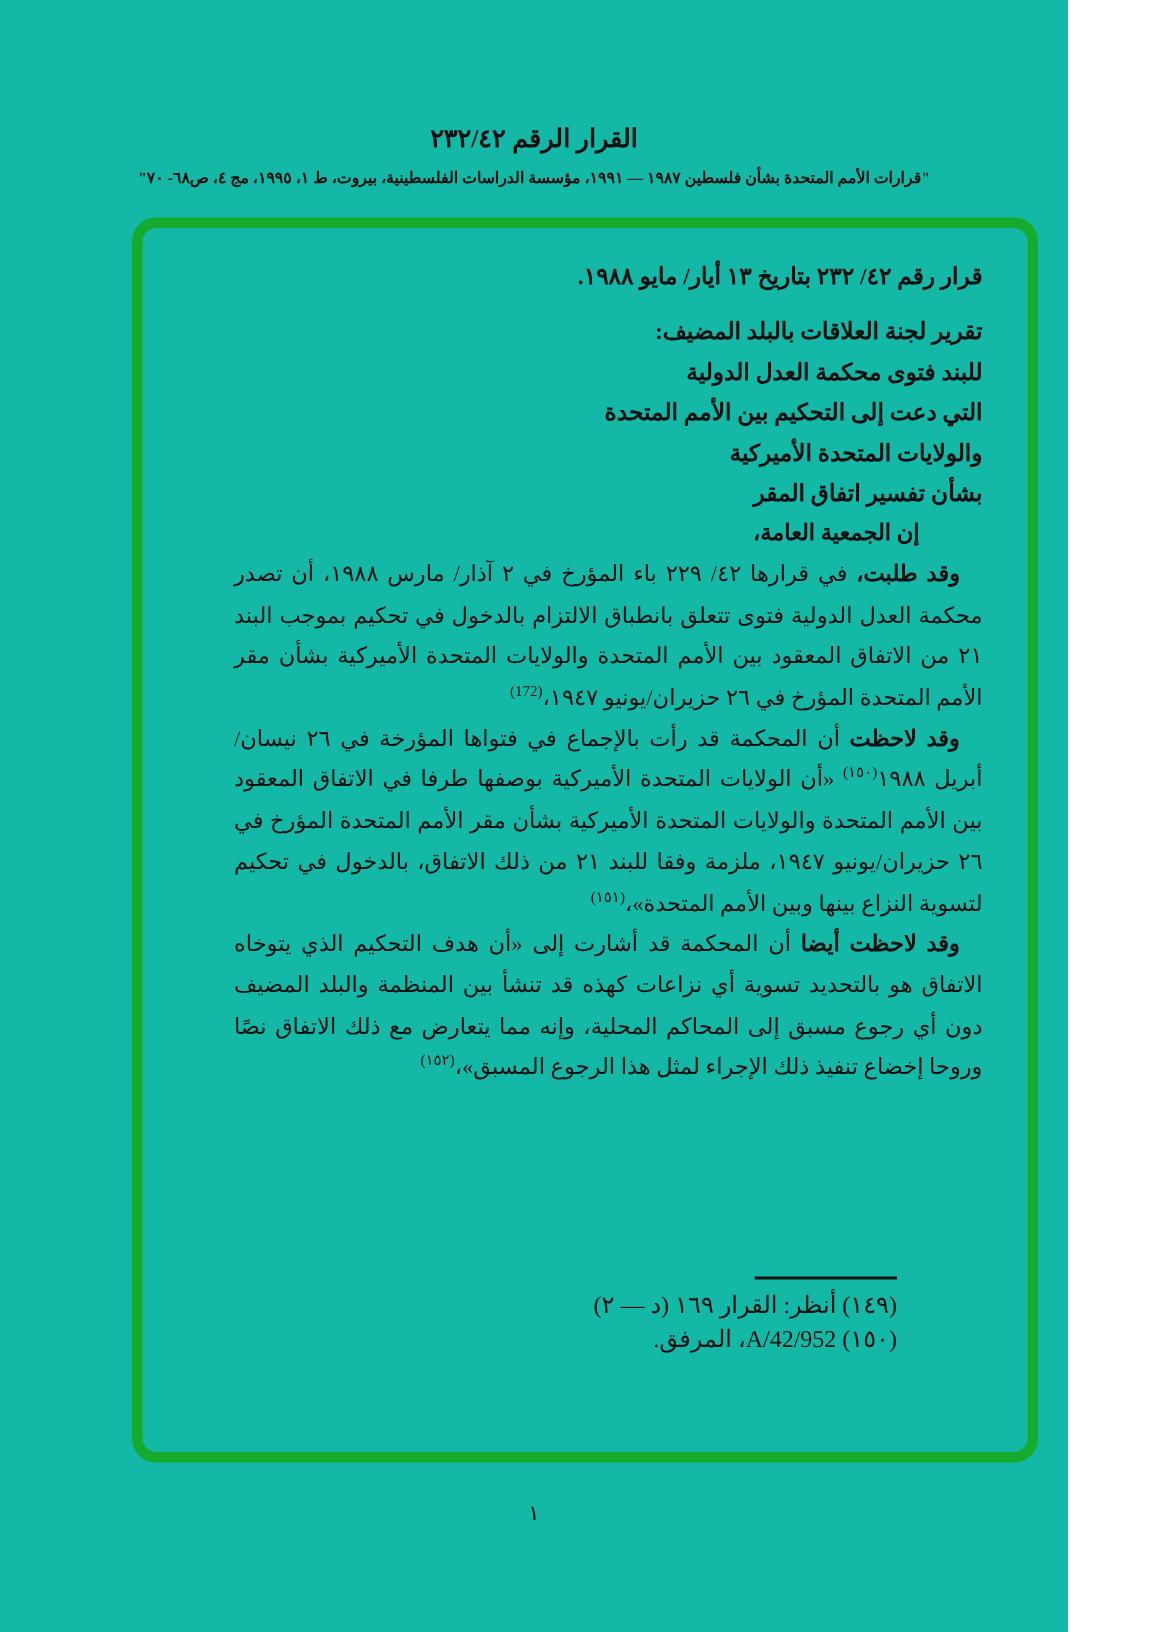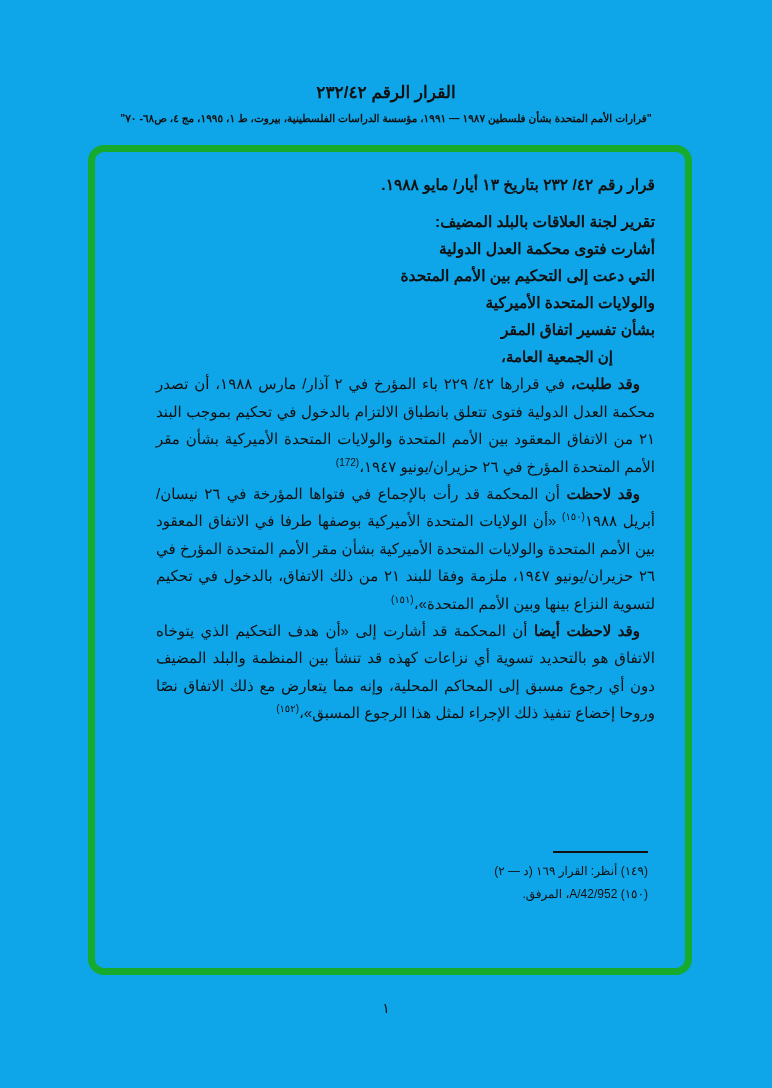--- a/index.html
+++ b/index.html
@@ -1,18 +1,18 @@
 <!DOCTYPE html>
 <html lang="ar"><head>
 <meta charset="utf-8">
 <style>
   html,body{margin:0;padding:0;background:#ffffff;}
   .page{
-    position:relative;width:772px;height:1088px;background:#0ea5e9;
-    font-family:Liberation Sans, sans-serif;color:#111;overflow:hidden;
+    position:relative;width:712px;height:1088px;background:#14b8a6;
+    font-family:Liberation Serif, serif;color:#111;overflow:hidden;
   }
   
   .header{position:absolute;top:82px;left:0;width:100%;text-align:center;direction:rtl;}
   .header-title{font-size:17px;font-weight:bold;letter-spacing:.3px;}
   .header-source{margin-top:9px;font-size:10.5px;font-weight:bold;white-space:nowrap;}
   
   .frame{
     position:absolute;left:88px;top:145px;width:604px;height:830px;
     box-sizing:border-box;border:7px solid #17ab2e;border-radius:16px;
   }
@@ -23,22 +23,22 @@
   }
   .doc-heading{text-align:right;font-weight:bold;font-size:15.5px;line-height:27px;}
   .doc-heading-line.first{margin-bottom:10px;}
   .doc-paragraph{margin:0;}
   .doc-paragraph.opener{font-weight:bold;text-align:right;padding-right:42px;text-indent:0;}
   .doc-paragraph{text-indent:15px;margin-left:36px;}
   .bold{font-weight:bold;}
   .fn-ref{font-size:10px;line-height:0;vertical-align:super;}
   
   .footnotes{
-    position:absolute;top:851px;right:124px;width:290px;
-    direction:rtl;text-align:right;font-size:12px;line-height:22.5px;
+    position:absolute;top:851px;right:114px;width:290px;
+    direction:rtl;text-align:right;font-size:16px;line-height:22.5px;
   }
   .footnote-rule{width:95px;height:2px;background:#111;margin-bottom:7px;}
   .footnote{white-space:nowrap;}
   
   .page-number{position:absolute;top:1000px;left:0;width:100%;text-align:center;font-size:14px;}
 </style>
 </head>
 <body>
 
 <div class="page">
@@ -47,21 +47,21 @@
     <div class="header-title">القرار الرقم ٢٣٢/٤٢</div>
     <div class="header-source">"قرارات الأمم المتحدة بشأن فلسطين ١٩٨٧ — ١٩٩١، مؤسسة الدراسات الفلسطينية، بيروت، ط ١، ١٩٩٥، مج ٤، ص٦٨- ٧٠"</div>
   </div>
 
   <div class="frame" style="border-color: rgb(23, 171, 46);"></div>
 
   <div class="doc">
     <div class="doc-heading">
         <div class="doc-heading-line first">قرار رقم ٤٢/ ٢٣٢ بتاريخ ١٣ أيار/ مايو ١٩٨٨.</div>
         <div class="doc-heading-line">تقرير لجنة العلاقات بالبلد المضيف:</div>
-        <div class="doc-heading-line">أشارت فتوى محكمة العدل الدولية</div>
+        <div class="doc-heading-line">للبند فتوى محكمة العدل الدولية</div>
         <div class="doc-heading-line">التي دعت إلى التحكيم بين الأمم المتحدة</div>
         <div class="doc-heading-line">والولايات المتحدة الأميركية</div>
         <div class="doc-heading-line">بشأن تفسير اتفاق المقر</div>
       </div>
     <div>
         <p class="doc-paragraph opener"><span class="bold">إن الجمعية العامة،</span></p>
         <p class="doc-paragraph"><span class="bold">وقد طلبت،</span><span class=""> في قرارها ٤٢/ ٢٢٩ باء المؤرخ في ٢ آذار/ مارس ١٩٨٨، أن تصدر محكمة العدل الدولية فتوى تتعلق بانطباق الالتزام بالدخول في تحكيم بموجب البند ٢١ من الاتفاق المعقود بين الأمم المتحدة والولايات المتحدة الأميركية بشأن مقر الأمم المتحدة المؤرخ في ٢٦ حزيران/يونيو ١٩٤٧،</span><sup class="fn-ref">(172)</sup></p>
         <p class="doc-paragraph"><span class="bold">وقد لاحظت</span><span class=""> أن المحكمة قد رأت بالإجماع في فتواها المؤرخة في ٢٦ نيسان/ أبريل ١٩٨٨</span><sup class="fn-ref">(١٥٠)</sup><span class=""> «أن الولايات المتحدة الأميركية بوصفها طرفا في الاتفاق المعقود بين الأمم المتحدة والولايات المتحدة الأميركية بشأن مقر الأمم المتحدة المؤرخ في ٢٦ حزيران/يونيو ١٩٤٧، ملزمة وفقا للبند ٢١ من ذلك الاتفاق، بالدخول في تحكيم لتسوية النزاع بينها وبين الأمم المتحدة»،</span><sup class="fn-ref">(١٥١)</sup></p>
         <p class="doc-paragraph"><span class="bold">وقد لاحظت أيضا</span><span class=""> أن المحكمة قد أشارت إلى «أن هدف التحكيم الذي يتوخاه الاتفاق هو بالتحديد تسوية أي نزاعات كهذه قد تنشأ بين المنظمة والبلد المضيف دون أي رجوع مسبق إلى المحاكم المحلية، وإنه مما يتعارض مع ذلك الاتفاق نصًا وروحا إخضاع تنفيذ ذلك الإجراء لمثل هذا الرجوع المسبق»،</span><sup class="fn-ref">(١٥٢)</sup></p>
       </div>

